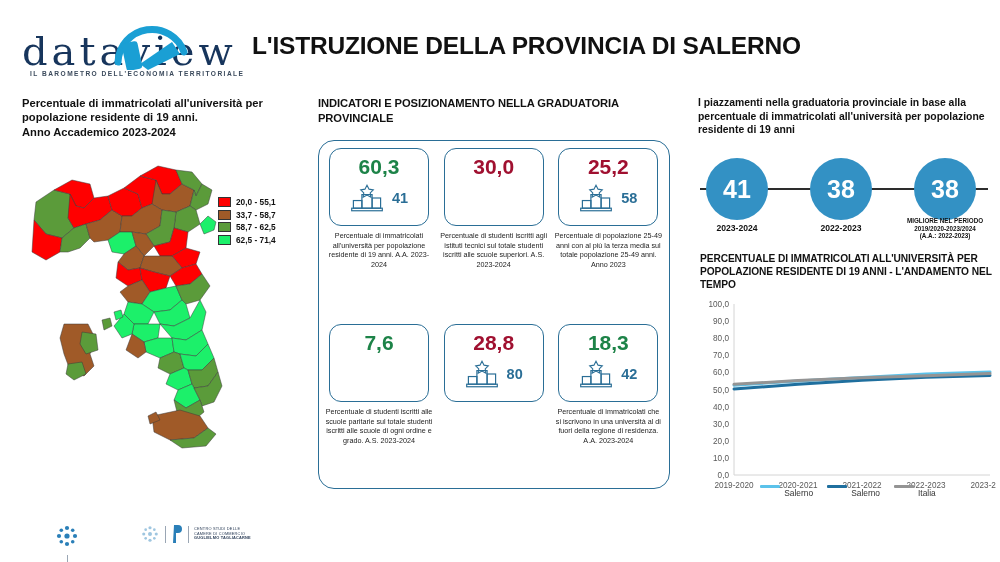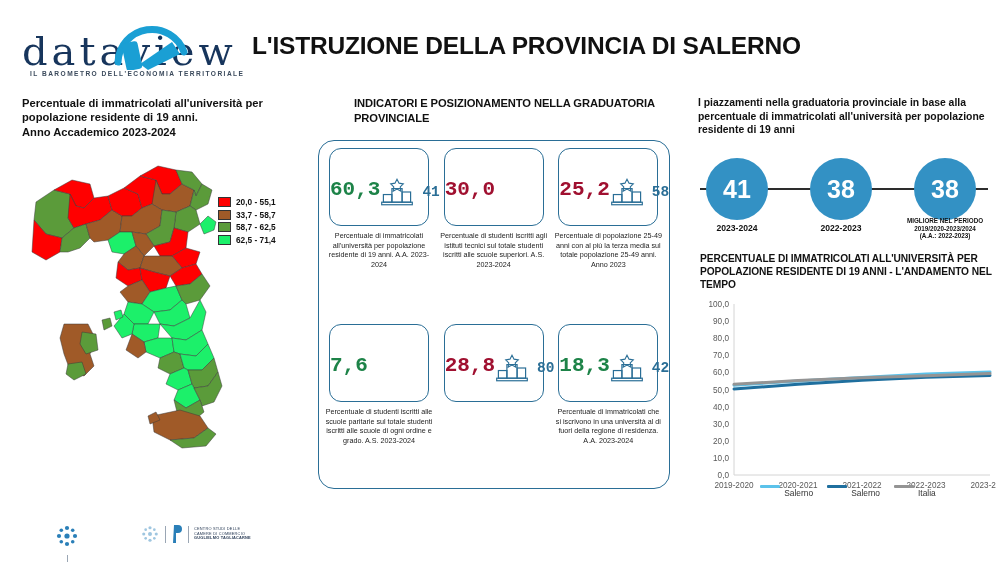--- a/index.html
+++ b/index.html
@@ -35,35 +35,35 @@
   .map-heading { font-size: 11.2px; font-weight: bold; line-height: 14.4px; color: #111; }
   .map-holder { position: absolute; left: 2px; top: 58px; width: 200px; height: 345px; }
   .map-holder svg { display: block; }
   .map-legend { position: absolute; left: 196px; top: 100px; }
   .legend-row { display: flex; align-items: center; height: 12.5px; }
   .legend-swatch { width: 13px; height: 10px; border: 1px solid #333; margin-right: 5px; }
   .legend-label { font-size: 8.3px; color: #111; font-weight: 600; white-space: nowrap; }
 
   
   .ind-panel { position: absolute; left: 318px; top: 96px; width: 352px; height: 400px; }
-  .ind-heading { font-size: 11.2px; font-weight: bold; line-height: 14.5px; color: #111; letter-spacing: -0.1px; margin-left: 36px; }
+  .ind-heading { font-size: 11.2px; font-weight: bold; line-height: 14.5px; color: #111; letter-spacing: -0.1px; }
   .ind-box {
     position: absolute; left: 0px; top: 44px; width: 352px; height: 349px;
     border: 1.6px solid #2a6e96; border-radius: 16px;
   }
   .card-grid {
     position: absolute; left: 7px; top: 8px; width: 338px;
     display: grid; grid-template-columns: repeat(3, 1fr); column-gap: 6px; row-gap: 2px;
   }
   .card-cell { width: 108px; }
   .card {
     width: 100px; height: 78px; margin: 0 auto;
     border: 1.5px solid #2a6e96; border-radius: 12px;
-    display: flex; flex-direction: row; align-items: center; justify-content: flex-start;
-    padding-top: 6px; background: #fff; font-family: Liberation Mono, monospace;
+    display: flex; flex-direction: column; align-items: center; justify-content: flex-start;
+    padding-top: 6px; background: #fff;
   }
   .card-value { font-size: 21px; font-weight: bold; line-height: 24px; }
   .v-green { color: #1d8348; }
   .v-red { color: #a01030; }
   .card-rank-row { display: flex; align-items: center; justify-content: center; width: 100%; margin-top: 4px; }
   .podium { width: 34px; height: 30px; }
   .card-rank { font-size: 14.5px; font-weight: bold; color: #2a6e96; margin-left: 8px; }
   .card-desc {
     width: 108px; margin-top: 5px;
     font-size: 7.2px; line-height: 9.7px; text-align: center; color: #222;

